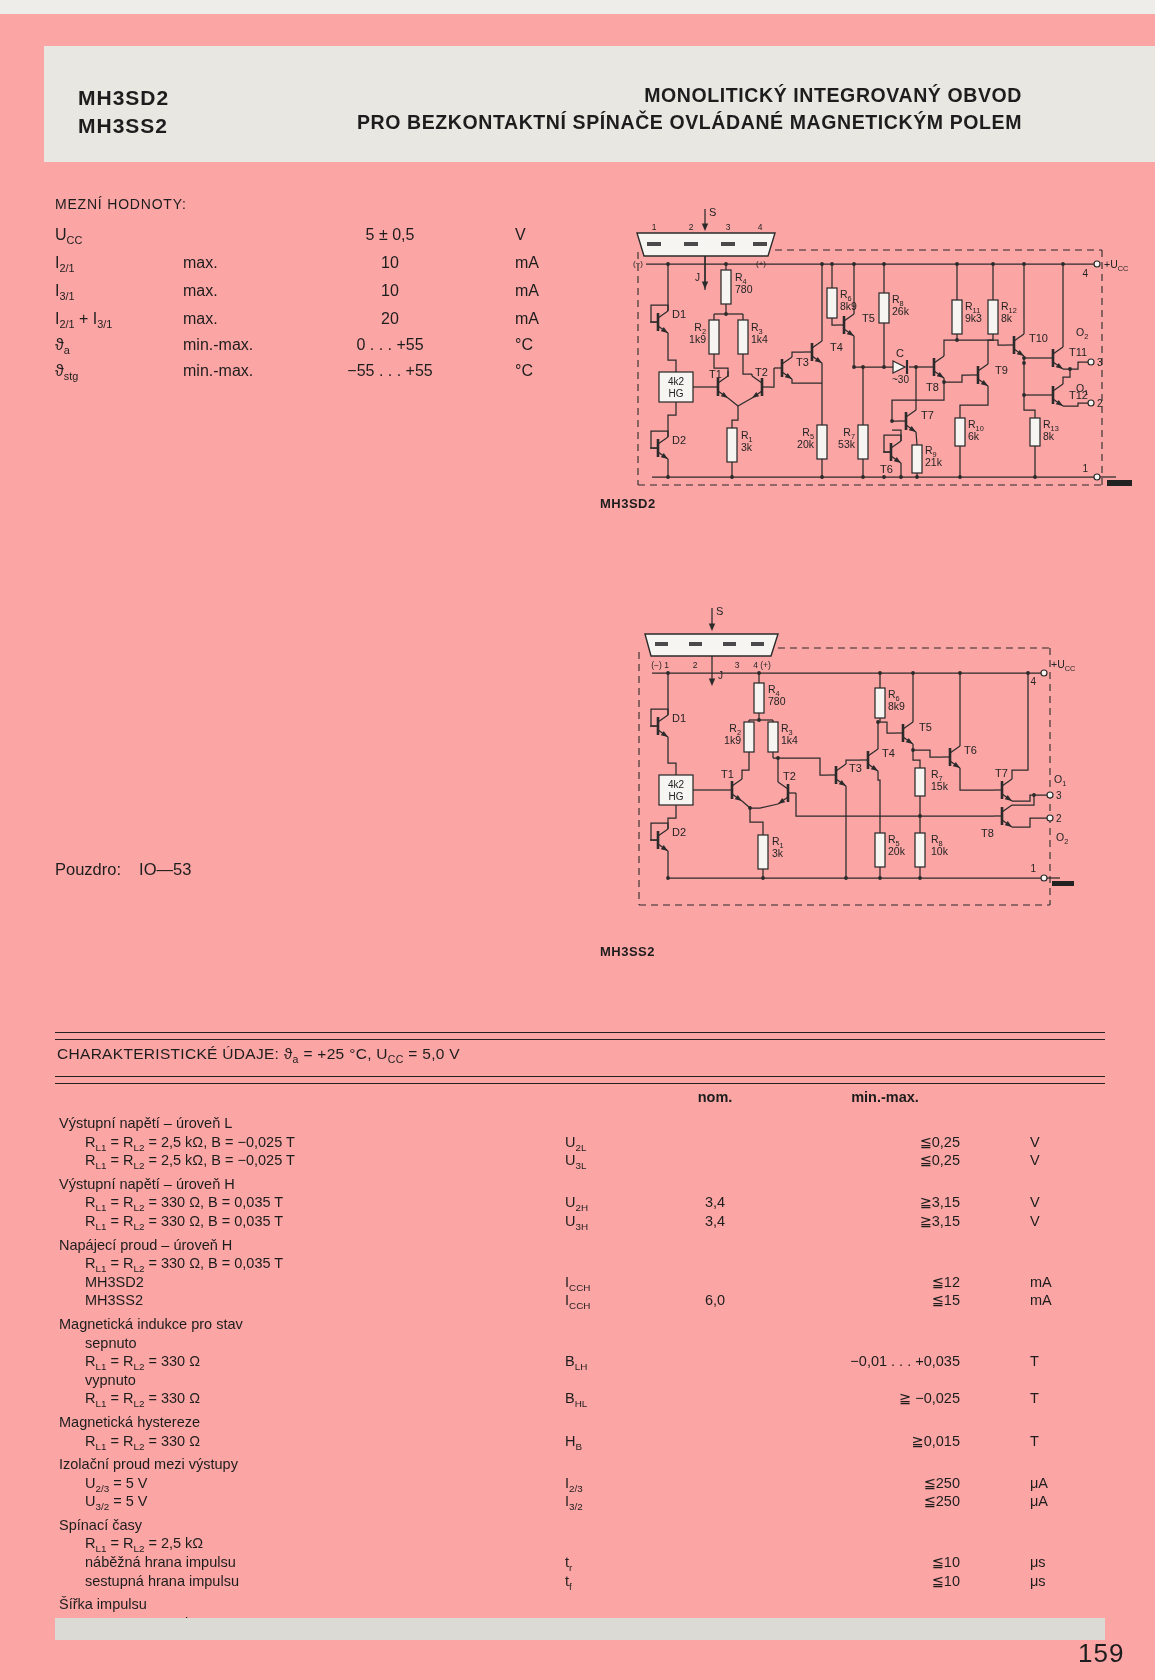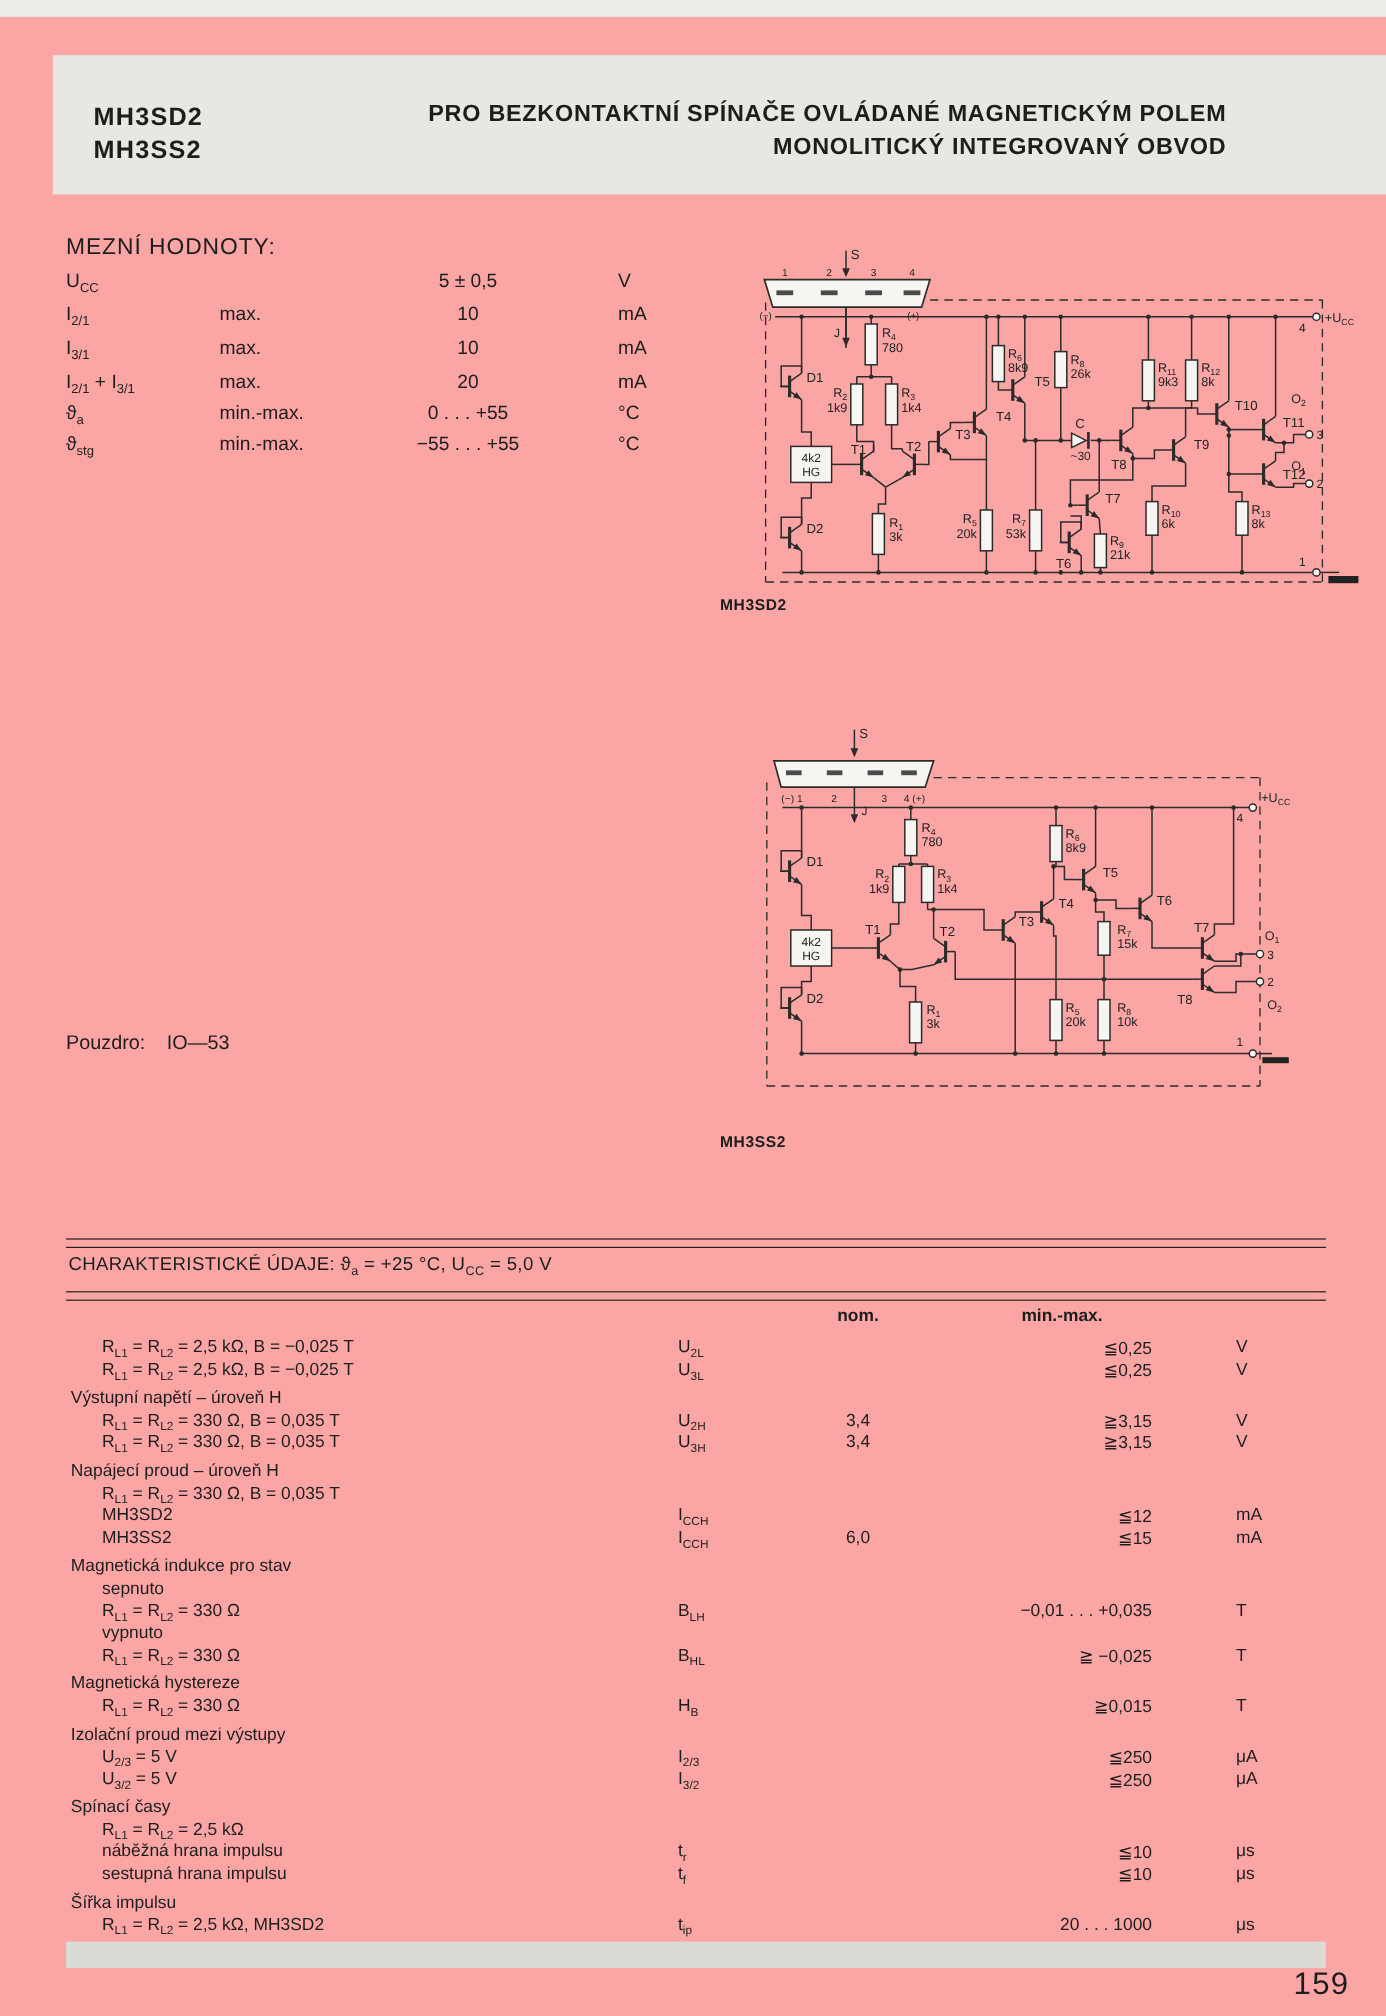--- a/index.html
+++ b/index.html
@@ -3,21 +3,21 @@
 <meta charset="utf-8">
 <style>
   html,body{margin:0;padding:0;background:#8a8a8a;}
   .page{position:relative;width:1155px;height:1680px;margin:0 auto;background:#fca5a5;
     font-family:"Liberation Sans",sans-serif;color:#1d1d1d;overflow:hidden;}
   .scan-band{position:absolute;left:44px;top:46px;width:1111px;height:116px;background:#e8e7e2;}
   .scan-band2{position:absolute;left:0px;top:0px;width:1155px;height:14px;background:#eeede9;}
   .hdr-left{position:absolute;left:78px;top:84px;font-size:21px;font-weight:bold;line-height:28px;letter-spacing:1px;}
   .hdr-right{position:absolute;right:133px;top:82px;width:760px;text-align:right;font-size:19.5px;font-weight:bold;line-height:27px;letter-spacing:0.6px;}
   .limits{position:absolute;left:55px;top:196px;width:560px;}
-  .limits-title{position:absolute;left:0;top:0;font-size:19px;letter-spacing:0.8px;}
+  .limits-title{position:absolute;left:0;top:0;font-size:14px;letter-spacing:0.8px;}
   .lrow{position:absolute;height:20px;font-size:16px;width:560px;}
   .lrow .sym{position:absolute;left:0;}
   .lrow .cond{position:absolute;left:128px;width:200px;}
   .lrow .val{position:absolute;left:260px;width:150px;text-align:center;}
   .lrow .unit{position:absolute;left:460px;}
   sub{font-size:68%;line-height:0;}
   .schem{position:absolute;}
   svg text{font-family:"Liberation Sans",sans-serif;fill:#232323;}
   .caption{position:absolute;font-size:13px;font-weight:bold;letter-spacing:0.5px;}
   .pouzdro{position:absolute;left:55px;top:860px;font-size:16.5px;}
@@ -45,22 +45,22 @@
 
 <div class="page">
   <div class="scan-band2"></div>
   <div class="scan-band"></div>
 
   <div class="hdr-left">
     <div>MH3SD2</div>
     <div>MH3SS2</div>
   </div>
   <div class="hdr-right">
+    <div>MONOLITICKÝ INTEGROVANÝ OBVOD</div>
     <div>PRO BEZKONTAKTNÍ SPÍNAČE OVLÁDANÉ MAGNETICKÝM POLEM</div>
-    <div>MONOLITICKÝ INTEGROVANÝ OBVOD</div>
   </div>
 
   <div class="limits">
     <div class="limits-title">MEZNÍ HODNOTY:</div>
     <div id="limits-rows">
         <div class="lrow" style="top: 30px;">
           <span class="sym">U<sub>CC</sub></span>
           <span class="cond"></span>
           <span class="val">5 ± 0,5</span>
           <span class="unit">V</span>
@@ -651,20 +651,23 @@
     <div class="dbl" style="top:0"></div>
     <div class="char-title">CHARAKTERISTICKÉ ÚDAJE: ϑ<sub>a</sub> = +25 °C, U<sub>CC</sub> = 5,0 V</div>
     <div class="dbl" style="top:44px"></div>
     <div class="char-heads">
       <span class="ch-nom">nom.</span>
       <span class="ch-mm">min.-max.</span>
     </div>
     <div class="char-groups" id="char-groups">
         <div class="cgroup">
           <div class="cline">
+            <span class="glabel">Výstupní napětí – úroveň L</span>
+          </div>
+          <div class="cline">
             <span class="cond">R<sub>L1</sub> = R<sub>L2</sub> = 2,5 kΩ, B = −0,025 T</span>
             <span class="sym">U<sub>2L</sub></span>
             <span class="rng">≦0,25</span>
             <span class="unit">V</span>
           </div>
           <div class="cline">
             <span class="cond">R<sub>L1</sub> = R<sub>L2</sub> = 2,5 kΩ, B = −0,025 T</span>
             <span class="sym">U<sub>3L</sub></span>
             <span class="rng">≦0,25</span>
             <span class="unit">V</span>

